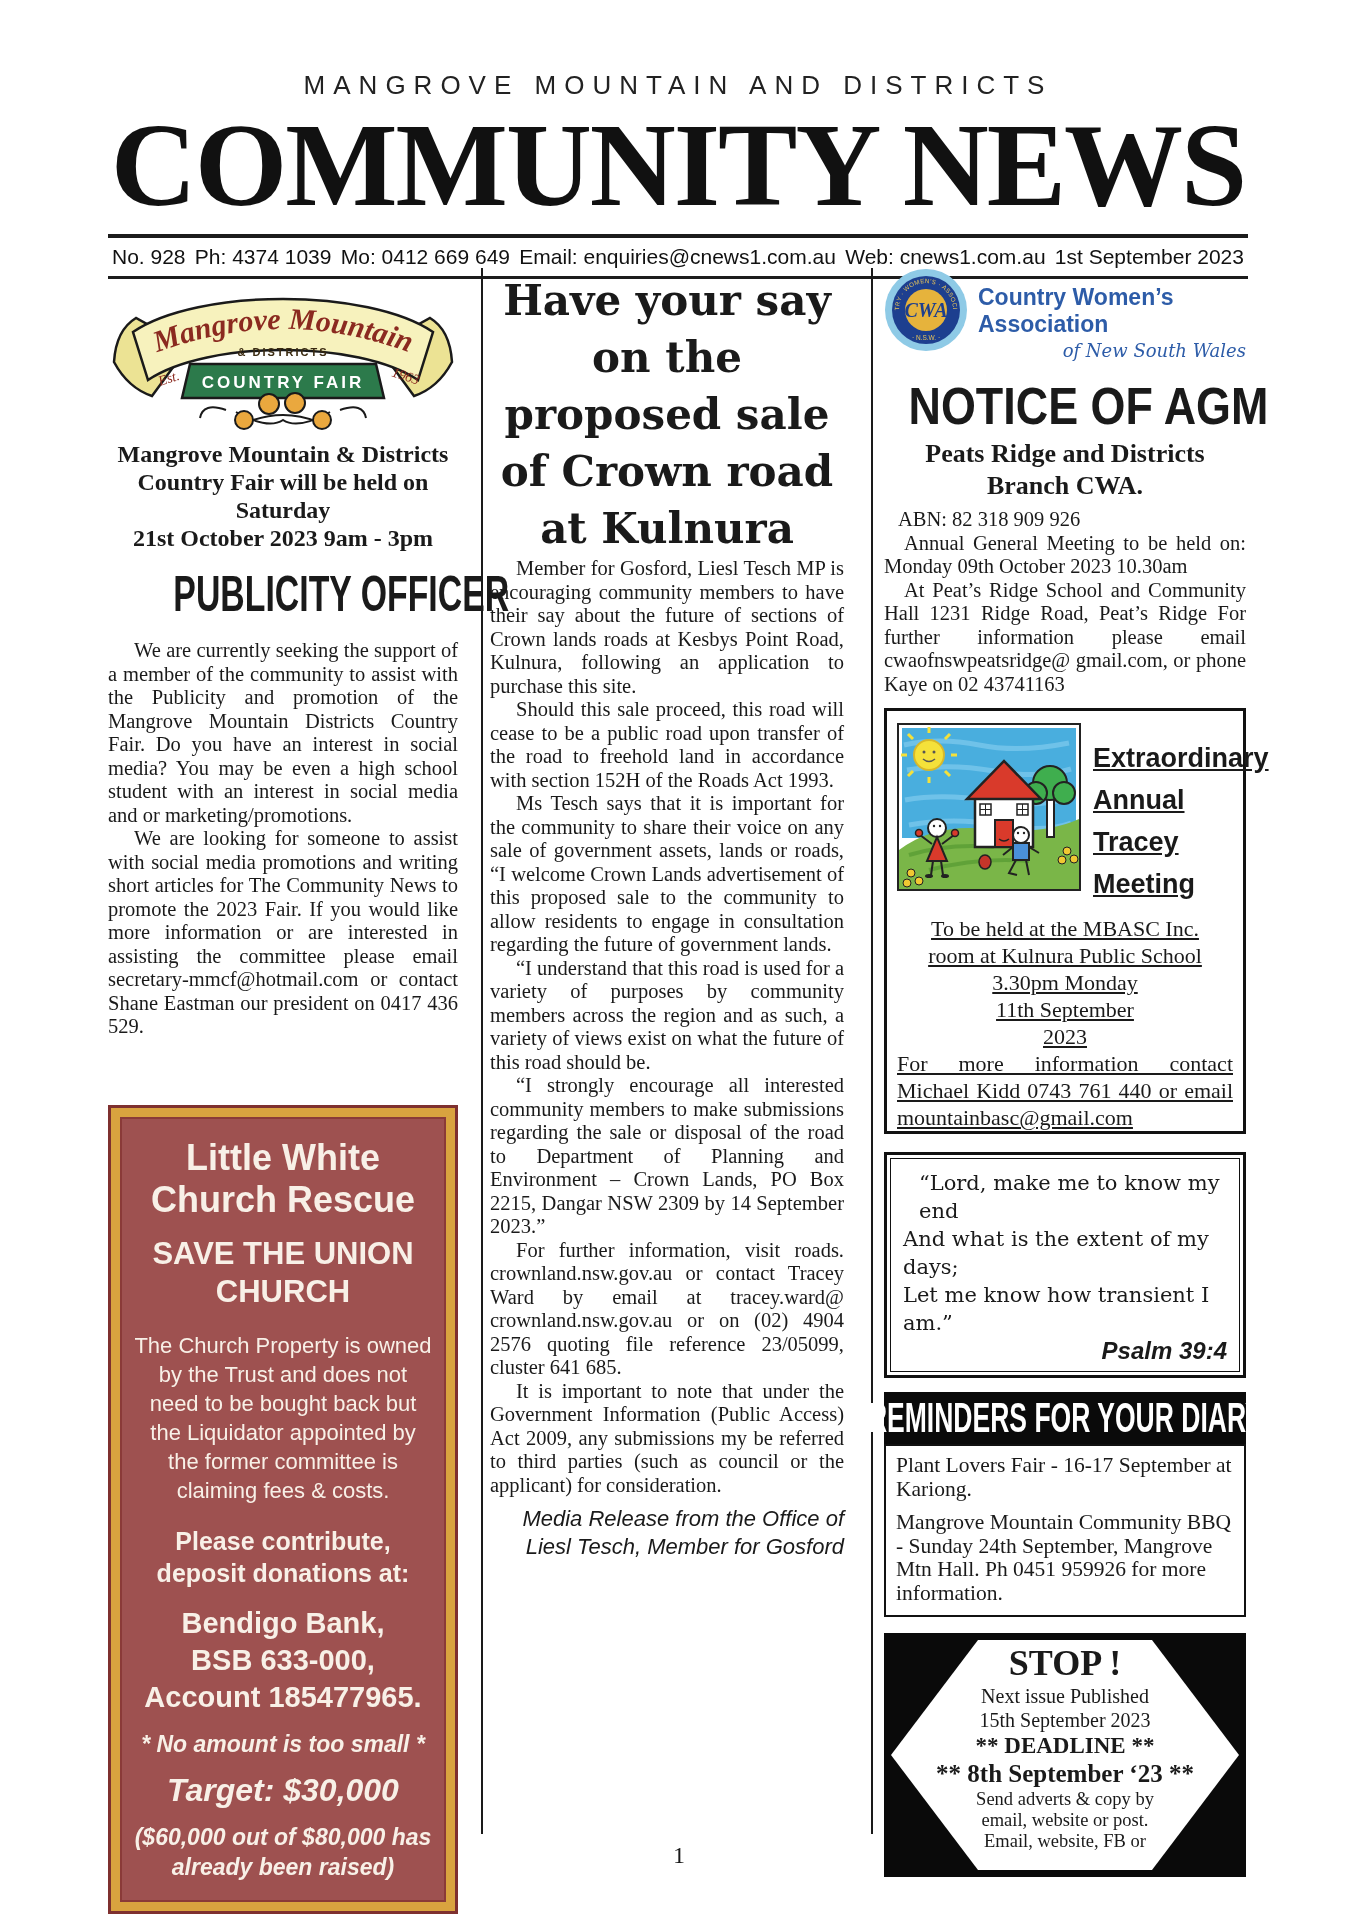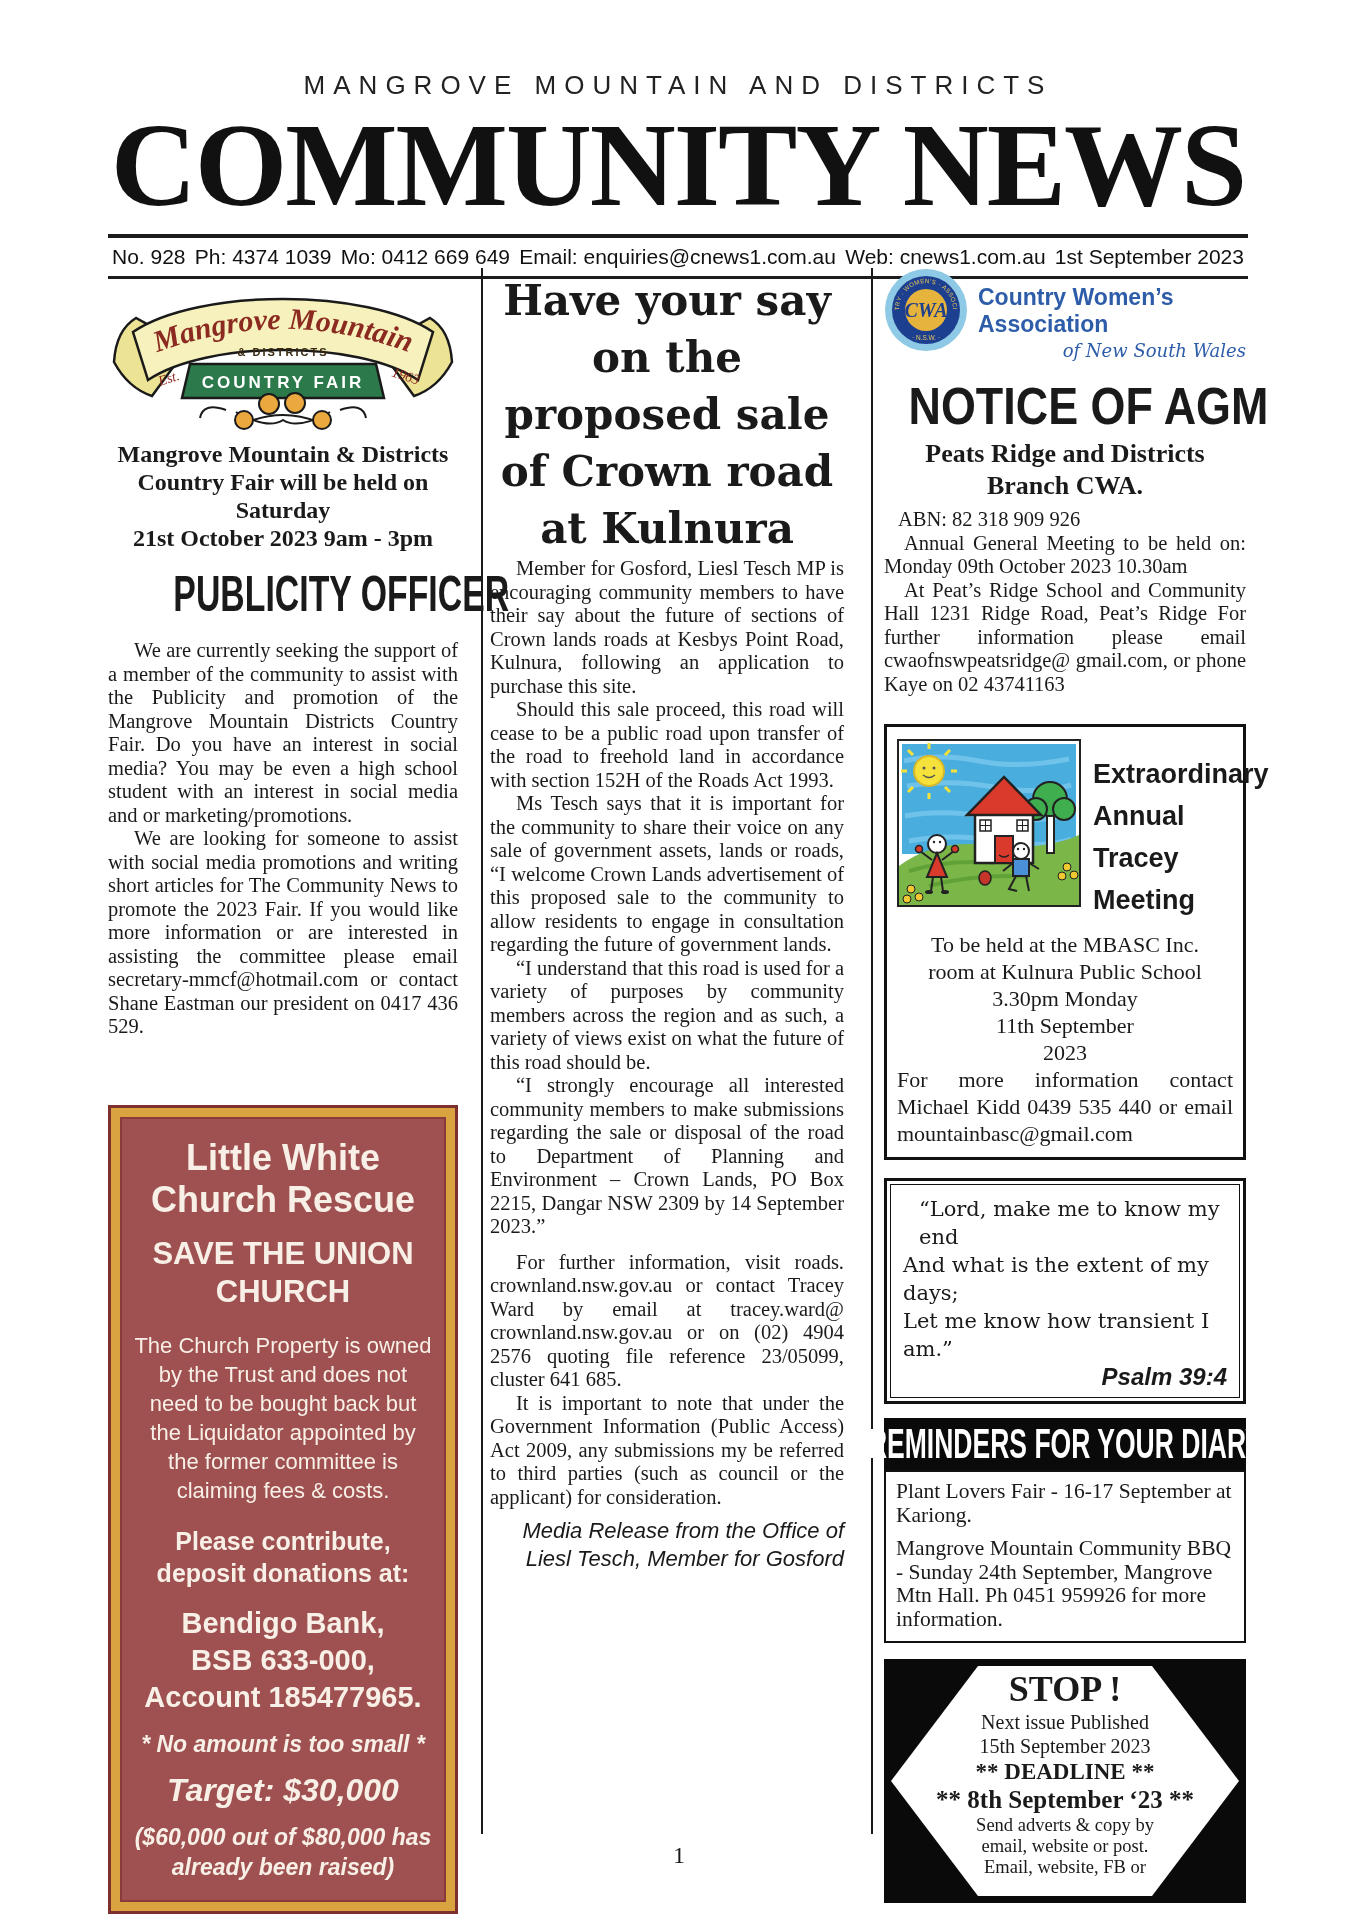--- a/index.html
+++ b/index.html
@@ -57,21 +57,21 @@
   .cwa-name{font-family:"Liberation Sans",sans-serif;font-weight:bold;font-size:23px;color:#2d5ca8;}
   .cwa-sub{font-family:"DejaVu Serif",serif;font-style:italic;font-size:18px;color:#2d5ca8;text-align:right;margin-top:2px;}
   .agm-head{text-align:right;margin-top:16px;}
   .agm-head span{display:inline-block;font-family:"Liberation Sans",sans-serif;font-weight:bold;font-size:51px;
                  white-space:nowrap;transform:scaleX(0.88);transform-origin:center;}
   .branch{font-weight:bold;font-size:26px;line-height:32px;text-align:center;margin-top:2px;}
   .abn{font-size:20.5px;line-height:23.5px;margin-top:6px;text-indent:14px;}
   .rt-para{font-size:20.5px;line-height:23.5px;text-align:justify;}
   .rt-para.ind{text-indent:20px;}
   
-  .eagm{border:3px solid #111;margin-top:28px;padding:12px 10px 10px;}
+  .eagm{border:3px solid #111;margin-top:12px;padding:12px 10px 0;text-decoration:underline;}
   .eagm-top{display:flex;gap:12px;}
   .drawing{border:2px solid #222;display:block;flex:0 0 auto;}
   .eagm-title{font-family:"Liberation Sans",sans-serif;font-weight:bold;font-size:27px;line-height:42px;margin-top:14px;}
   .eagm-line{font-size:22px;line-height:27px;text-align:center;margin-top:0;}
   .eagm-body{margin-top:10px;}
   .eagm-contact{font-size:22px;line-height:27px;text-align:justify;}
   
   .psalm{border:3px solid #111;margin-top:18px;padding:3px;}
   .psalm-inner{border:1px solid #111;padding:10px 12px 6px;}
   .psalm-line{font-family:"DejaVu Serif",serif;font-size:21px;line-height:28px;}
@@ -181,21 +181,21 @@
   </div>
 
   <div class="col col-mid">
     <div class="mid-head">Have your say on the proposed sale of Crown road at Kulnura</div>
 
     <p class="body-text indent first-para" style="margin-bottom:0;">Member for Gosford, Liesl Tesch MP is encouraging community members to have their say about the future of sections of Crown lands roads at Kesbys Point Road, Kulnura, following an application to purchase this site.</p>
     <p class="body-text indent gap" style="margin-bottom:0;">Should this sale proceed, this road will cease to be a public road upon transfer of the road to freehold land in accordance with section 152H of the Roads Act 1993.</p>
     <p class="body-text indent" style="margin:0;">Ms Tesch says that it is important for the community to share their voice on any sale of government assets, lands or roads, “I welcome Crown Lands advertisement of this proposed sale to the community to allow residents to engage in consultation regarding the future of government lands.</p>
     <p class="body-text indent" style="margin:0;">“I understand that this road is used for a variety of purposes by community members across the region and as such, a variety of views exist on what the future of this road should be.</p>
     <p class="body-text indent" style="margin:0;">“I strongly encourage all interested community members to make submissions regarding the sale or disposal of the road to Department of Planning and Environment – Crown Lands, PO Box 2215, Dangar NSW 2309 by 14 September 2023.”</p>
-    <p class="body-text indent gap" style="margin-bottom:0;margin-top:12px;">For further information, visit roads. crownland.nsw.gov.au or contact Tracey Ward by email at tracey.ward@ crownland.nsw.gov.au or on (02) 4904 2576 quoting file reference 23/05099, cluster 641 685.</p>
+    <p class="body-text indent gap" style="margin-bottom:0;">For further information, visit roads. crownland.nsw.gov.au or contact Tracey Ward by email at tracey.ward@ crownland.nsw.gov.au or on (02) 4904 2576 quoting file reference 23/05099, cluster 641 685.</p>
     <p class="body-text indent" style="margin:0;">It is important to note that under the Government Information (Public Access) Act 2009, any submissions my be referred to third parties (such as council or the applicant) for consideration.</p>
 
     <div class="attribution">
       <div>Media Release from the Office of</div>
       <div>Liesl Tesch, Member for Gosford</div>
     </div>
   </div>
 
   <div class="col col-right">
 
@@ -292,21 +292,21 @@
           <div>Tracey</div>
           <div>Meeting</div>
         </div>
       </div>
       <div class="eagm-body">
         <div class="eagm-line">To be held at the MBASC Inc.</div>
         <div class="eagm-line">room at Kulnura Public School</div>
         <div class="eagm-line">3.30pm Monday</div>
         <div class="eagm-line">11th September</div>
         <div class="eagm-line">2023</div>
-        <div class="eagm-contact">For more information contact Michael Kidd 0439 535 440 or email mountainbasc@gmail.com</div>
+        <div class="eagm-contact">For more information contact Michael Kidd 0743 761 440 or email mountainbasc@gmail.com</div>
       </div>
     </div>
 
     <div class="psalm">
       <div class="psalm-inner">
         <div class="psalm-line psalm-l1">“Lord, make me to know my end</div>
         <div class="psalm-line">And what is the extent of my days;</div>
         <div class="psalm-line">Let me know how transient I am.”</div>
         <div class="psalm-ref">Psalm 39:4</div>
       </div>

